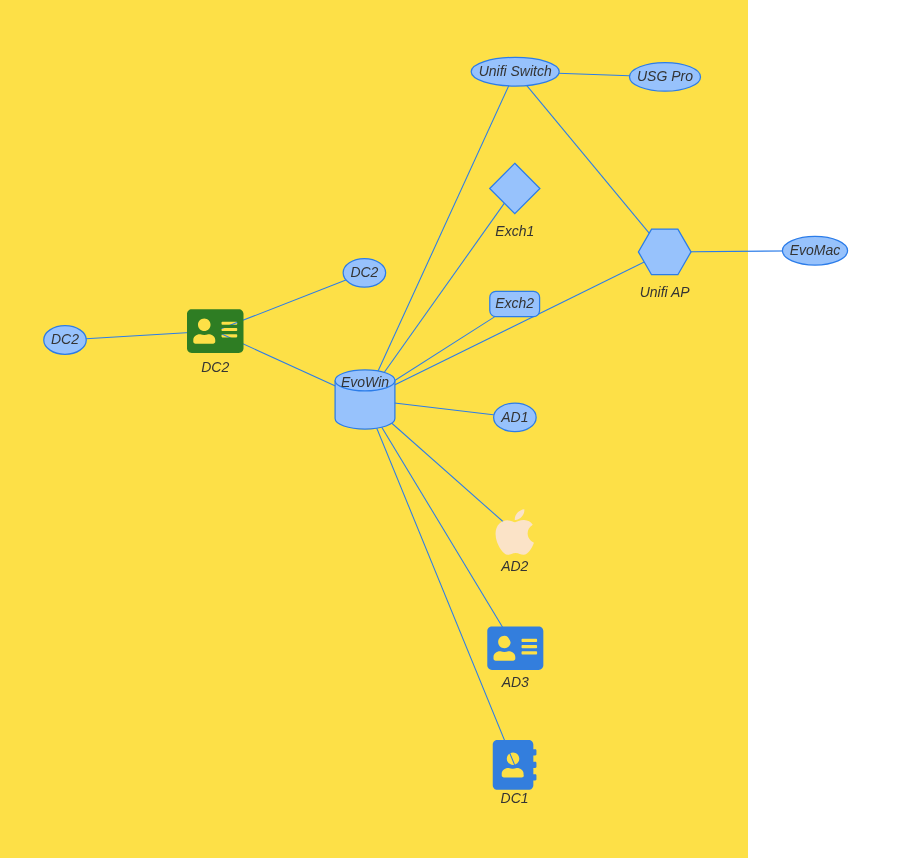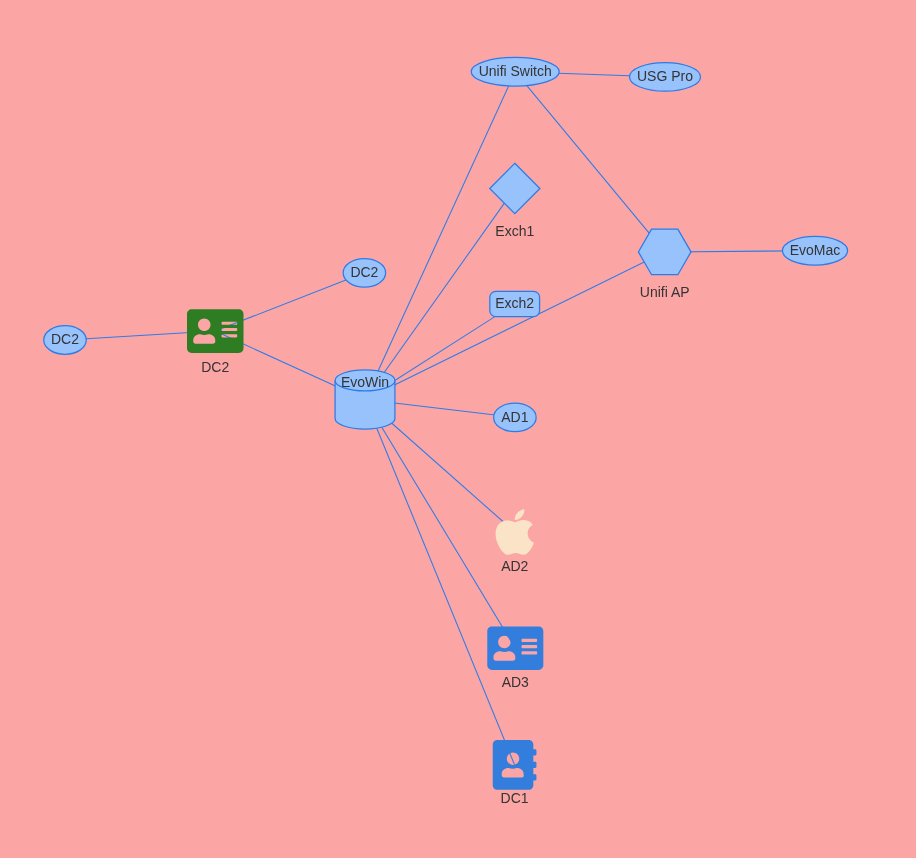--- a/index.html
+++ b/index.html
@@ -6,23 +6,24 @@
     margin: 0;
     padding: 0;
     background: #FFFFFF;
     width: 916px;
     height: 858px;
     overflow: hidden;
     font-family: "Liberation Sans", sans-serif;
   }
   #network-container {
     position: relative;
-    width: 916px;
+    width: 748px;
     height: 858px;
-    background: #fca5a5;
+    background: #fde047;
+    font-style: italic;
   }
   svg text {
     font-family: "Liberation Sans", sans-serif;
     -webkit-user-select: none;
     user-select: none;
   }
 </style>
 </head>
 <body>
 

